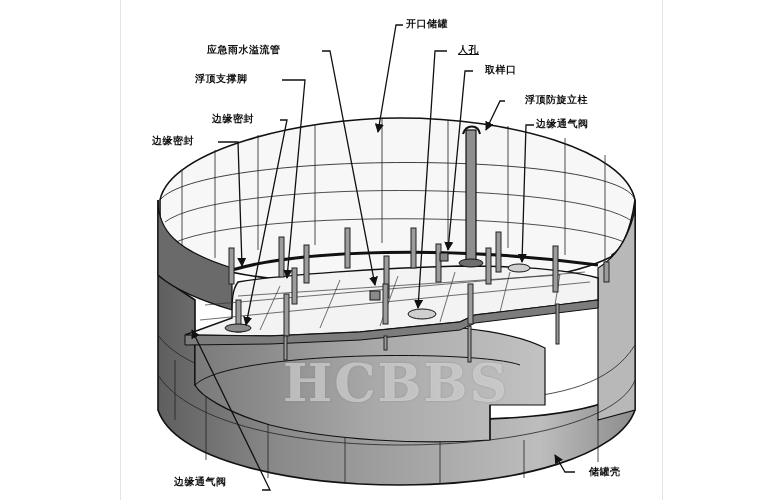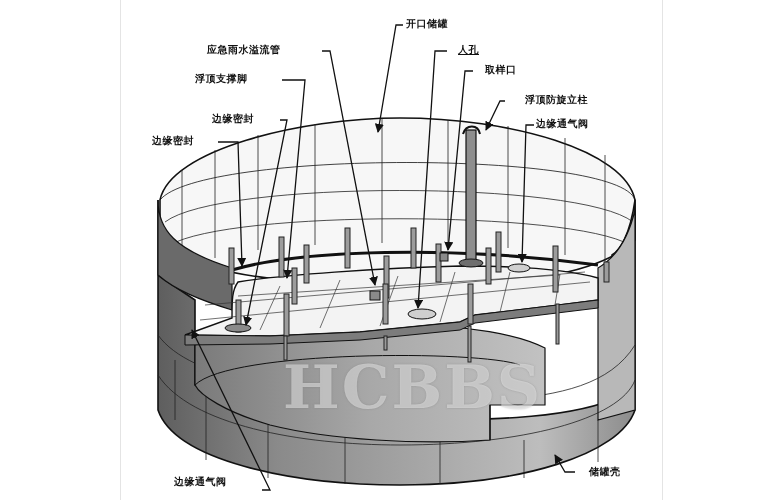--- a/index.html
+++ b/index.html
@@ -1,20 +1,20 @@
 <!DOCTYPE html>
 <html><head>
 <meta charset="utf-8">
 <style>
   html, body { margin:0; padding:0; background:#ffffff; }
   body { width:777px; height:500px; position:relative; overflow:hidden; font-family:"DejaVu Sans", sans-serif; }
   .frame-line { position:absolute; top:0; width:1px; height:500px; background:#e4e4e4; }
   #diagram { position:absolute; left:0; top:0; }
   .label { position:absolute; font-size:10px; color:#111; white-space:nowrap; line-height:16px; font-weight:bold; letter-spacing:0.5px; }
-  .watermark { position:absolute; left:283px; top:352px; font-family:"DejaVu Serif", serif; font-weight:bold; font-size:60px; color:rgba(255,255,255,0.45); letter-spacing:2px; text-shadow:0 0 2px rgba(120,120,120,0.5); }
+  .watermark { position:absolute; left:283px; top:352px; font-family:"DejaVu Serif", serif; font-weight:bold; font-size:52px; color:rgba(255,255,255,0.45); letter-spacing:2px; text-shadow:0 0 2px rgba(120,120,120,0.5); }
 </style>
 </head>
 <body>
 
 <div class="frame-line" style="left:120px;"></div>
 <div class="frame-line" style="left:662px;"></div>
 
 <svg id="diagram" width="777" height="500" viewBox="0 0 777 500">
   <defs>
     <linearGradient id="shellGrad" x1="0" x2="1" y1="0" y2="0">

